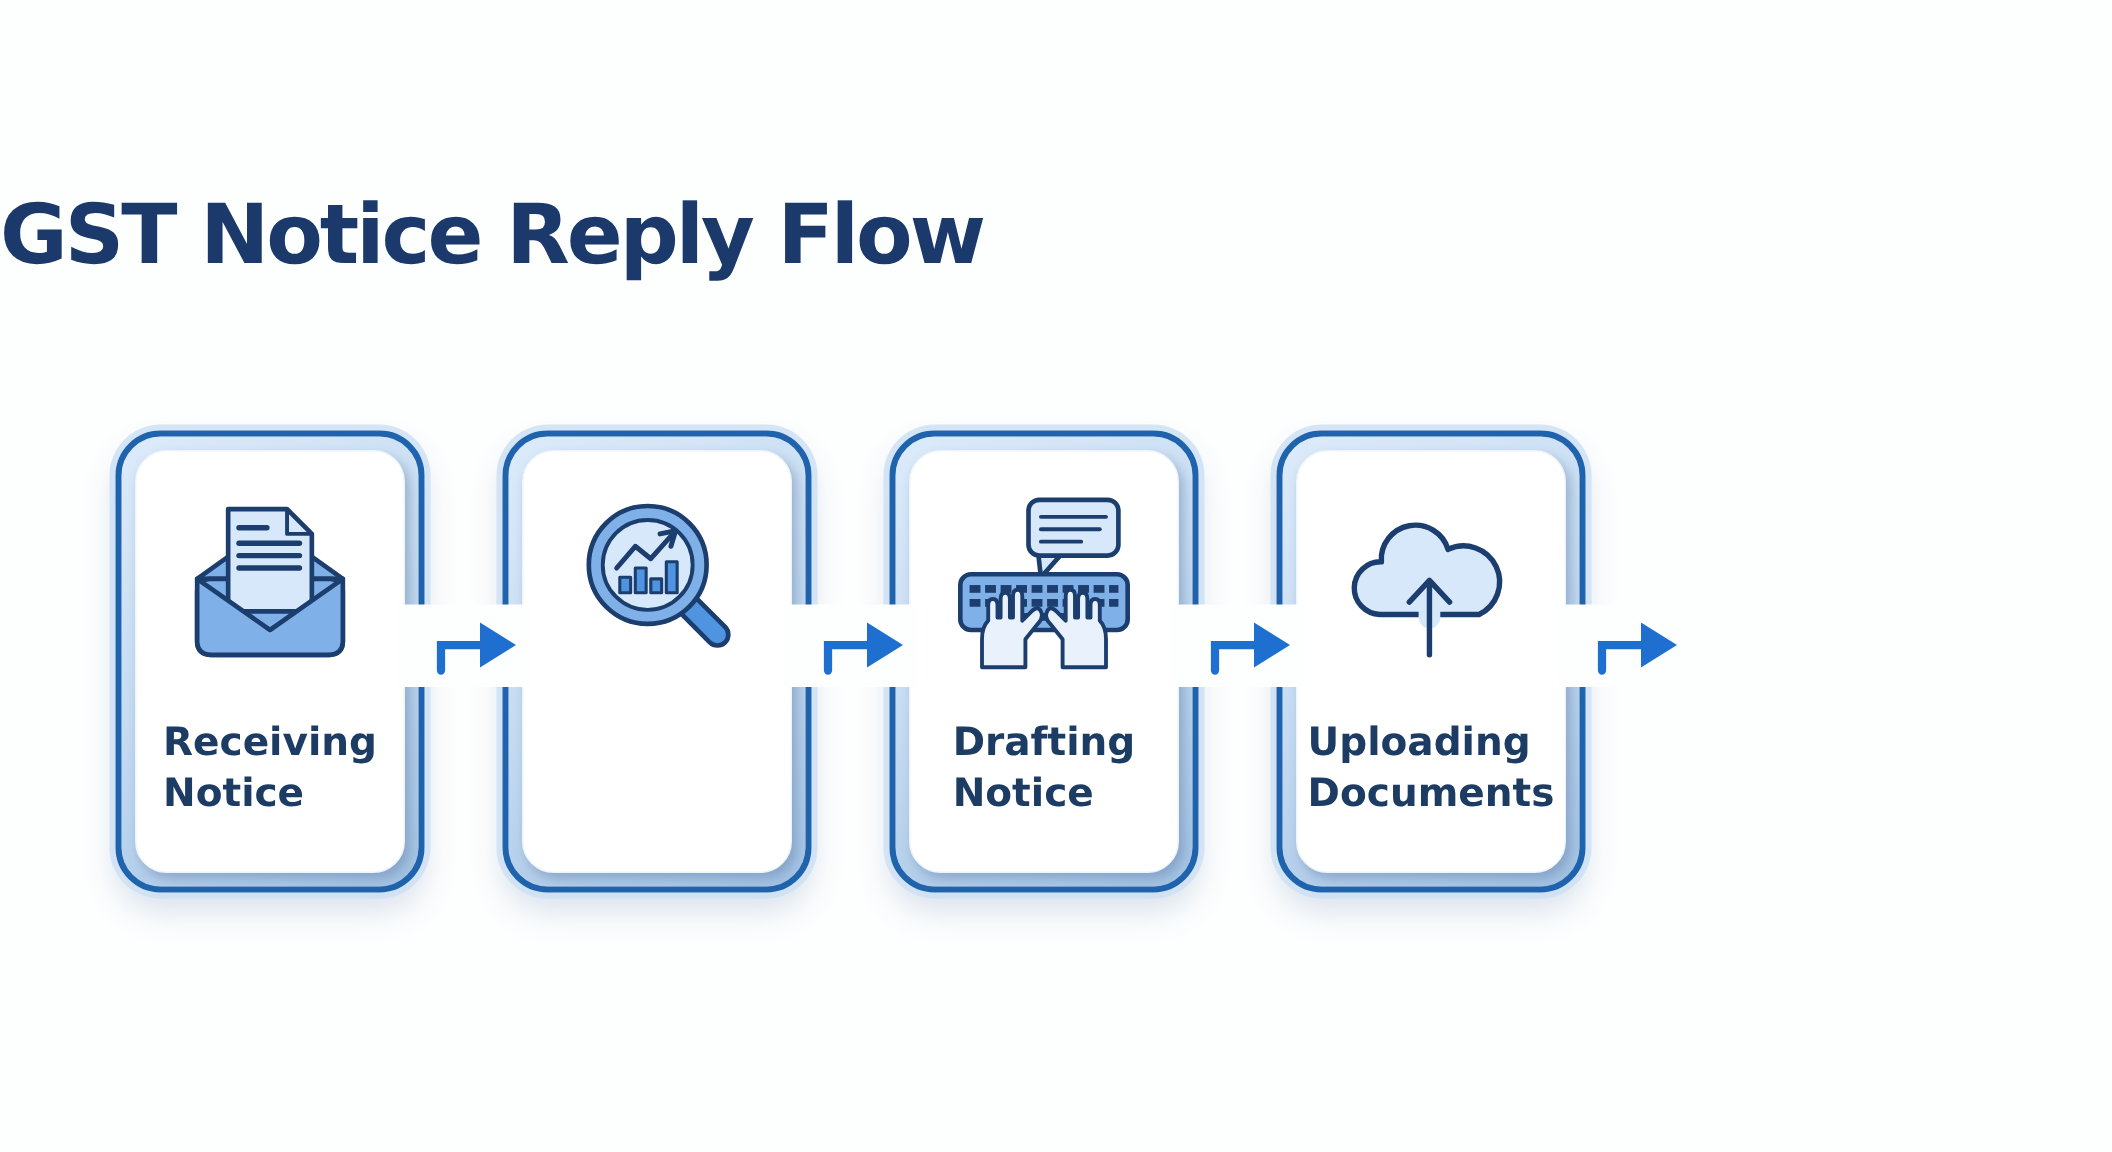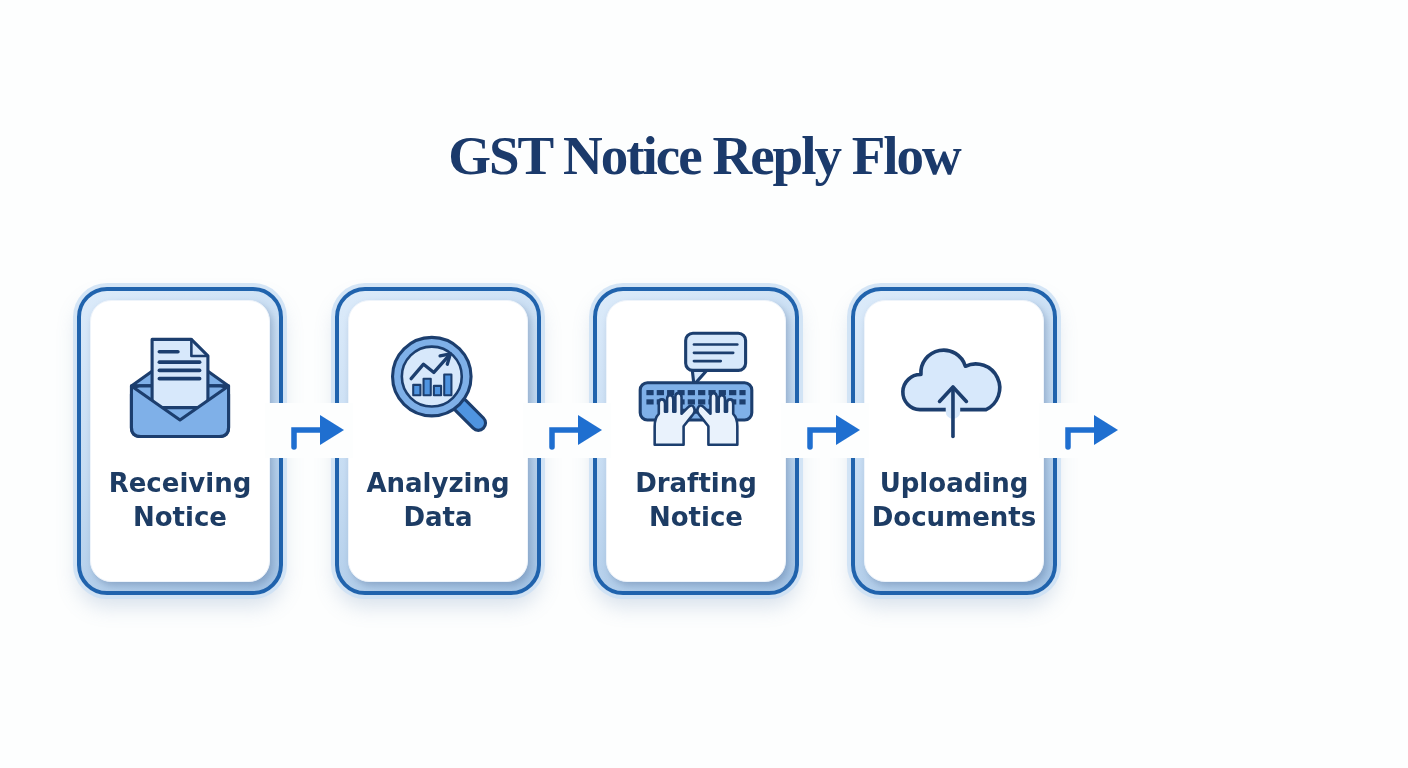--- a/index.html
+++ b/index.html
@@ -22,26 +22,25 @@
   body{
     background:var(--page-bg);
     font-family:"DejaVu Sans","Liberation Sans",sans-serif;
     position:relative;
   }
   .canvas{position:absolute;inset:0;width:1408px;height:768px;}
 
   .page-title{
     position:absolute;
     top:124px;left:0;width:100%;
-    text-align:center;
+    text-align:left;
     font-size:55px;
     font-weight:bold;
     letter-spacing:-2px;
     color:var(--title-color);
-    font-family:Liberation Serif, serif;
   }
 
   .step-card{
     position:absolute;
     top:287px;
     width:206px;height:308px;
     border:4px solid var(--card-border);
     border-radius:30px;
     background:linear-gradient(150deg,var(--ring-from) 0%,#c6dcf2 45%,var(--ring-to) 100%);
     box-shadow:0 0 0 4px rgba(205,225,245,.85), 0 12px 20px rgba(110,145,185,.25);
@@ -54,26 +53,25 @@
     position:absolute;inset:9px;
     background:var(--card-bg);
     border:1px solid #eef4fb;
     border-radius:21px;
     box-shadow:3px 4px 7px rgba(95,125,165,.45);
     display:flex;flex-direction:column;align-items:center;
     padding-top:26px;
   }
   .step-icon{width:124px;height:124px;flex:0 0 auto;}
   .step-label{
-    margin-top:16px;
+    margin-top:28px;
     font-size:26px;
     font-weight:bold;
     line-height:1.3;
     color:var(--label-color);
-    text-align:center;
     letter-spacing:0;
   }
 
   
   .gap-band{
     position:absolute;top:403px;width:88px;height:55px;
     background:var(--page-bg);z-index:2;
   }
   .band-1{left:265px;} .band-2{left:523px;} .band-3{left:781px;} .band-4{left:1039px;}
 
@@ -129,24 +127,20 @@
         <line x1="82" y1="76" x2="99" y2="93" stroke="var(--icon-medium-dark)" stroke-width="11"></line>
         <circle class="fm st" stroke-width="3" cx="54" cy="48" r="38"></circle>
         <circle class="fl st" stroke-width="2.5" cx="54" cy="48" r="29"></circle>
         <rect class="fmd st" stroke-width="2" x="36" y="56" width="7" height="10"></rect>
         <rect class="fmd st" stroke-width="2" x="46" y="50" width="7" height="16"></rect>
         <rect class="fmd st" stroke-width="2" x="56" y="57" width="7" height="9"></rect>
         <rect class="fmd st" stroke-width="2" x="66" y="46" width="7" height="20"></rect>
         <polyline class="fn st" stroke-width="3.2" points="34,50 46,36 56,44 72,26"></polyline>
         <polyline class="fn st" stroke-width="3.2" points="62,28 72,26 69,36"></polyline>
       </svg>
-      <div class="step-label">
-        <span>Analyzing</span><br>
-        <span>Data</span>
-      </div>
     </div>
   </div>
 
   <div class="step-card card-3">
     <div class="card-inner">
       <svg class="step-icon ic" viewBox="0 0 120 120">
         <polygon class="fl st" stroke-width="3" points="56,38 74,38 58,56"></polygon>
         <rect class="fl st" stroke-width="3" x="50" y="6" width="58" height="36" rx="7"></rect>
         <line class="st" stroke-width="2.5" x1="58" y1="17" x2="100" y2="17"></line>
         <line class="st" stroke-width="2.5" x1="58" y1="25" x2="96" y2="25"></line>

